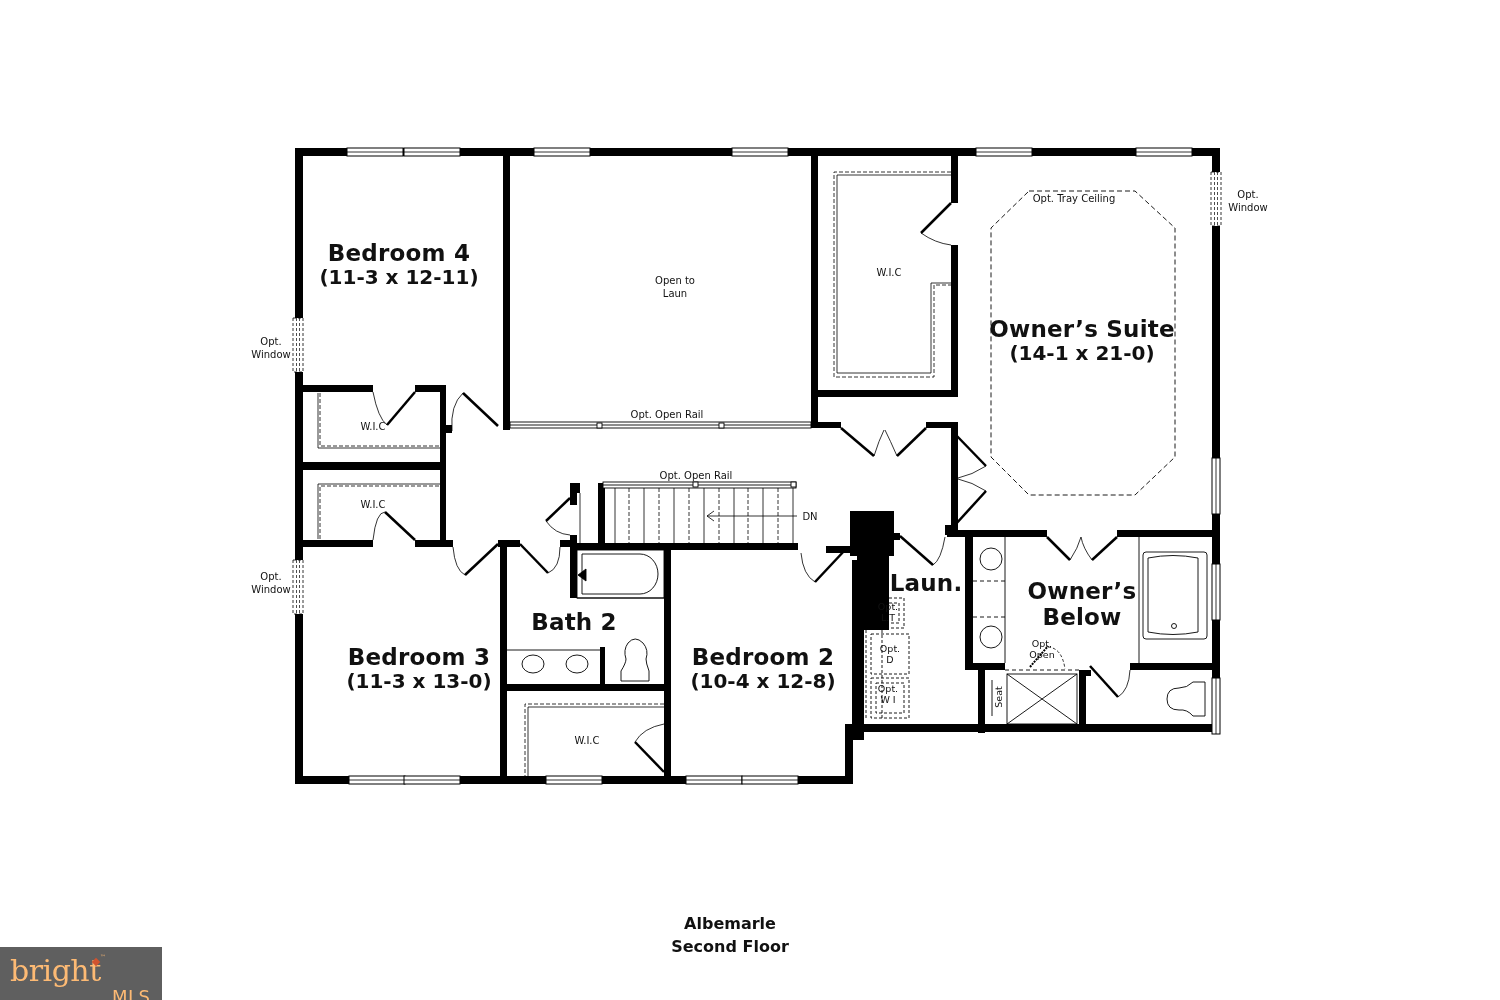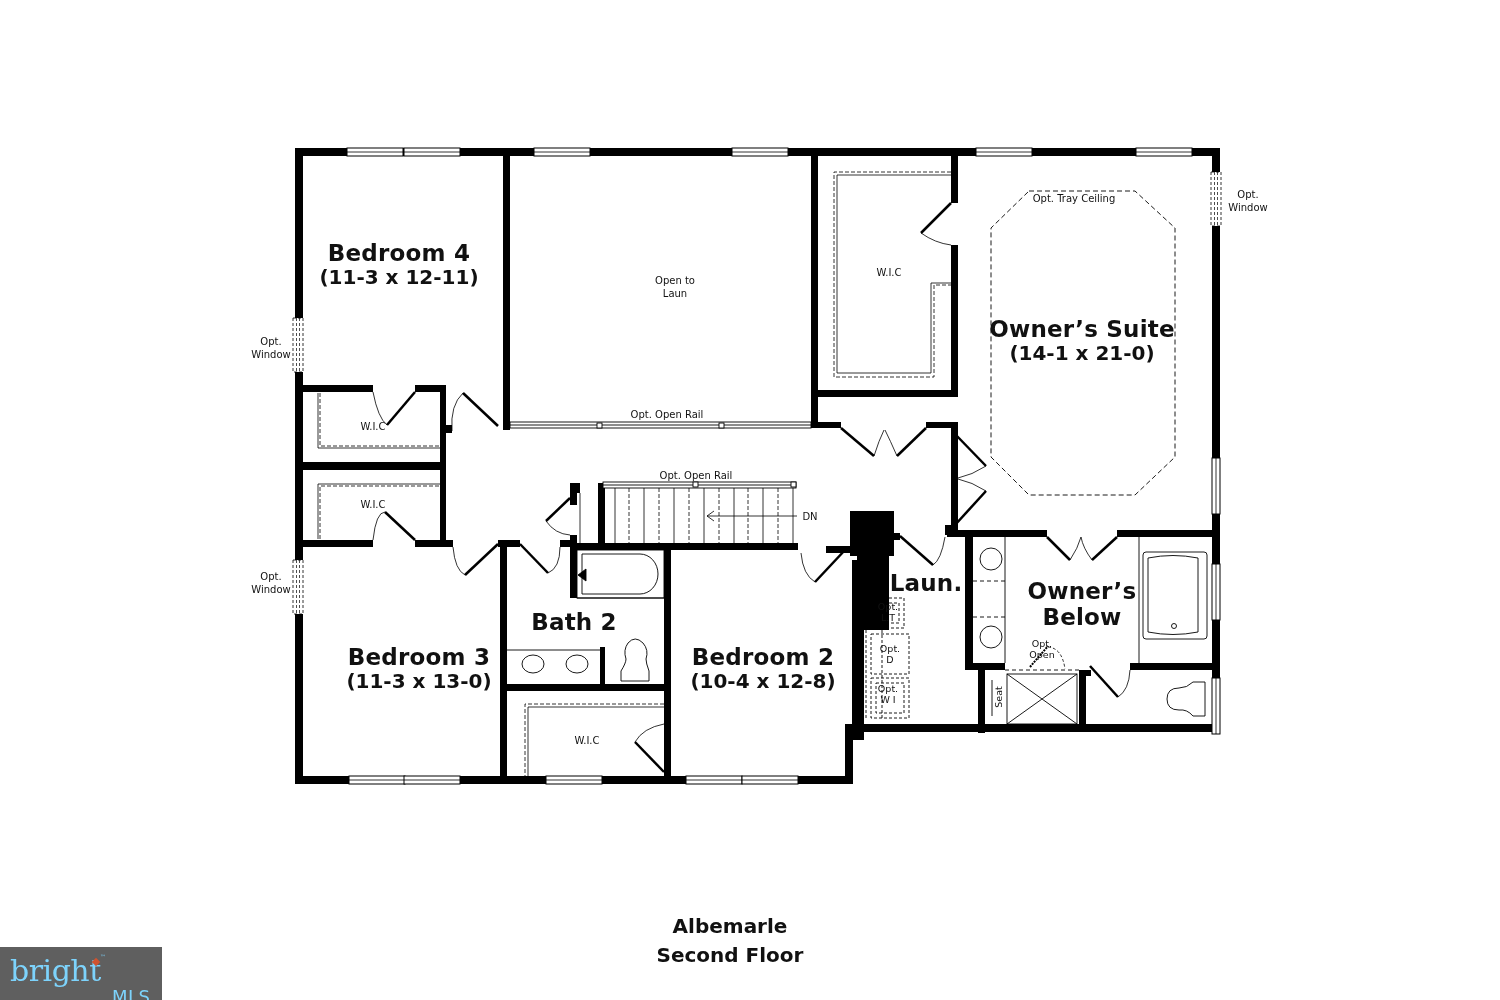--- a/index.html
+++ b/index.html
@@ -3,22 +3,22 @@
 <meta charset="utf-8">
 <style>
   html, body { margin: 0; padding: 0; background: #ffffff; }
   body { width: 1500px; height: 1000px; position: relative; overflow: hidden; font-family: "DejaVu Sans", sans-serif; color: #111; }
   #plan { position: absolute; left: 0; top: 0; width: 1500px; height: 1000px; }
   .lbl { position: absolute; text-align: center; white-space: nowrap; transform: translate(-50%, -50%); line-height: 1.15; color: #111; }
   .room-name { font-size: 23px; font-weight: bold; letter-spacing: 0.2px; }
   .room-dim { font-size: 20px; font-weight: bold; }
   .small { font-size: 10px; line-height: 1.3; }
   .tiny { font-size: 9.5px; }
-  .title { position: absolute; left: 730px; top: 912px; transform: translateX(-50%); text-align: center; font-size: 20px; font-weight: bold; line-height: 1.45; }
-  .logo { position: absolute; left: 0; top: 947px; width: 162px; height: 53px; background: #5f5f5f; color: #7dd3fc; }
+  .title { position: absolute; left: 730px; top: 912px; transform: translateX(-50%); text-align: center; font-size: 16px; font-weight: bold; line-height: 1.45; }
+  .logo { position: absolute; left: 0; top: 947px; width: 162px; height: 53px; background: #5f5f5f; color: #fdba74; }
   .logo .bright { position: absolute; left: 10px; top: 6px; font-family: "DejaVu Serif", serif; font-size: 30px; letter-spacing: -0.5px; }
   .logo .mls { position: absolute; left: 112px; top: 19px; font-size: 18px; letter-spacing: 0.5px; margin-top: 20px; }
   .logo .tm { position: absolute; left: 100px; top: 6px; font-size: 6px; }
   .logo .spark { position: absolute; left: 93px; top: 12px; width: 6px; height: 6px; background: #d0532f; transform: rotate(45deg); }
 </style>
 </head>
 <body>
 
 <svg id="plan" viewBox="0 0 1500 1000" xmlns="http://www.w3.org/2000/svg">
   <defs>

